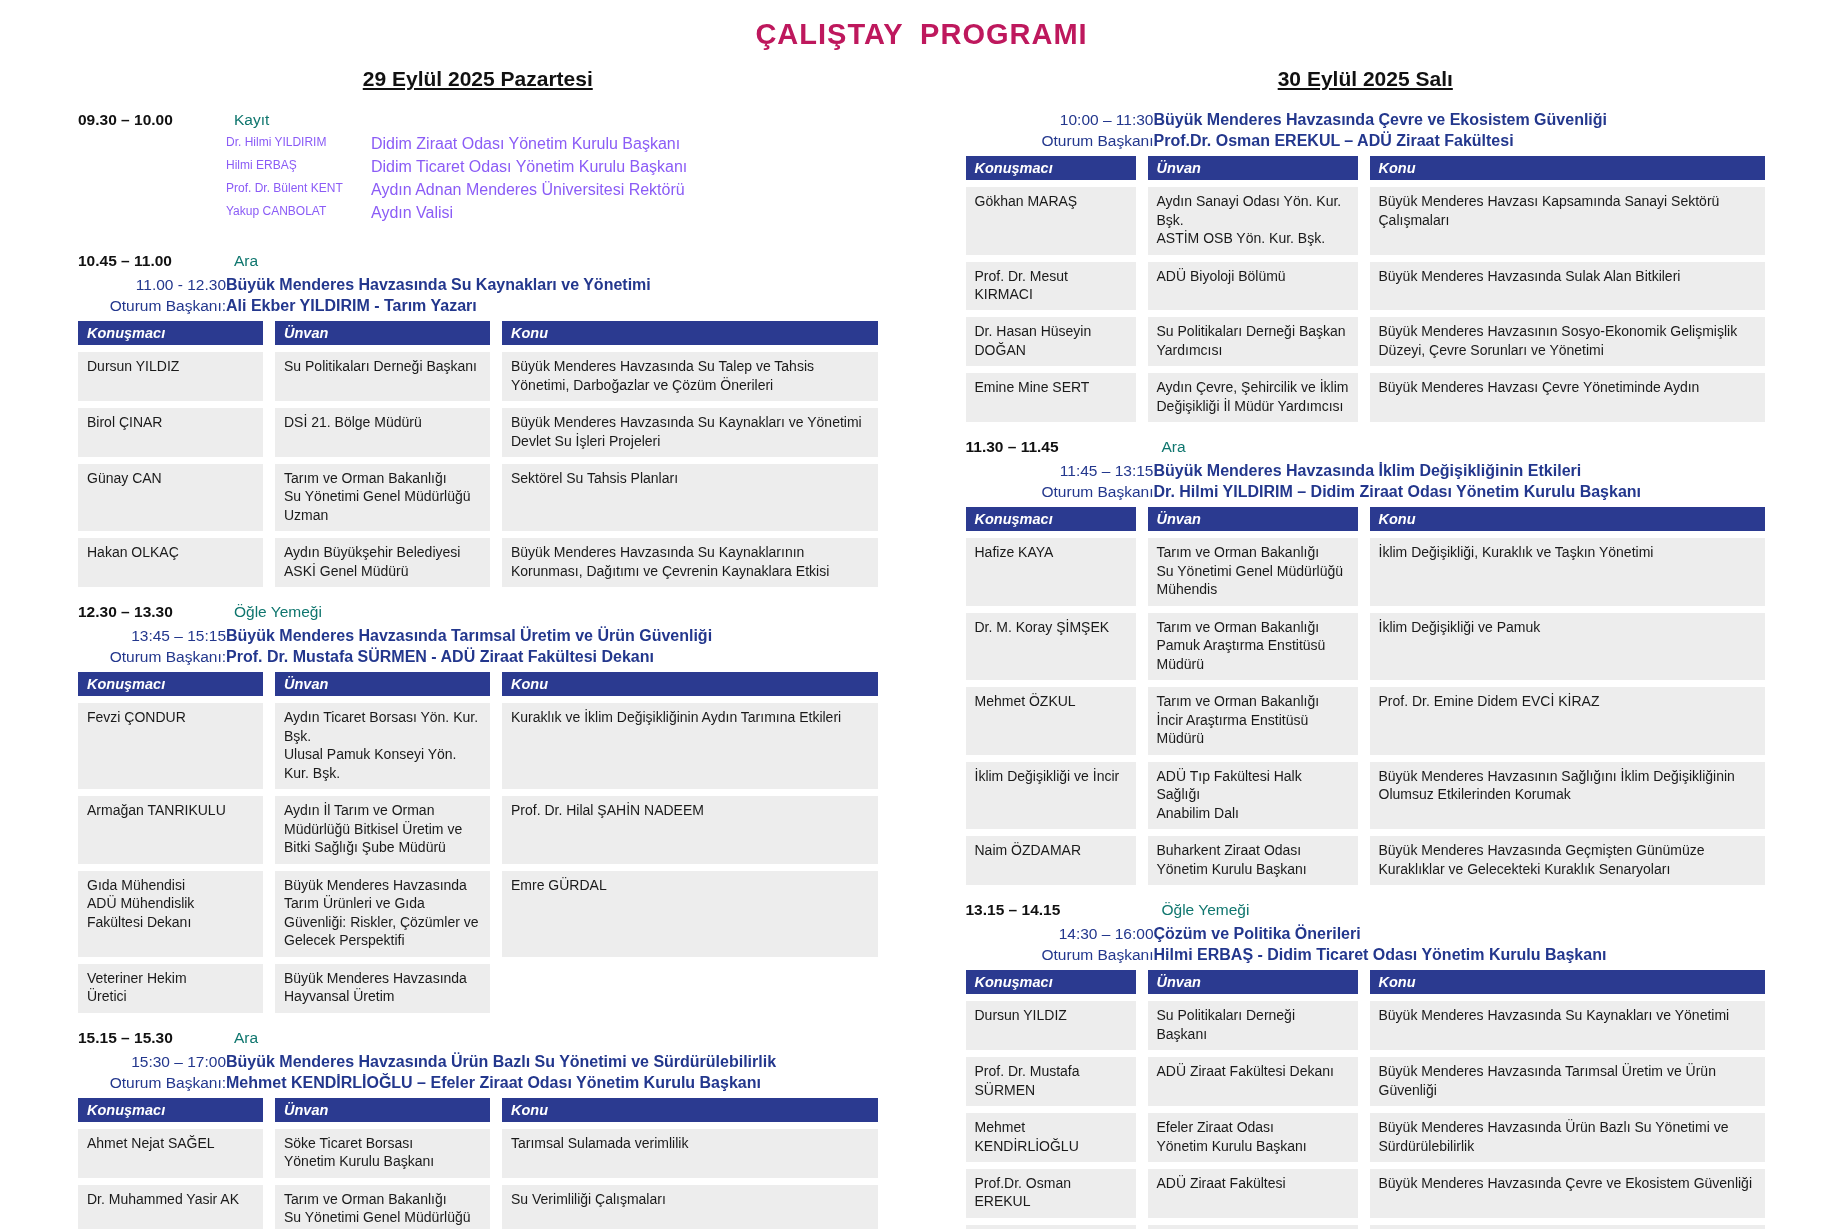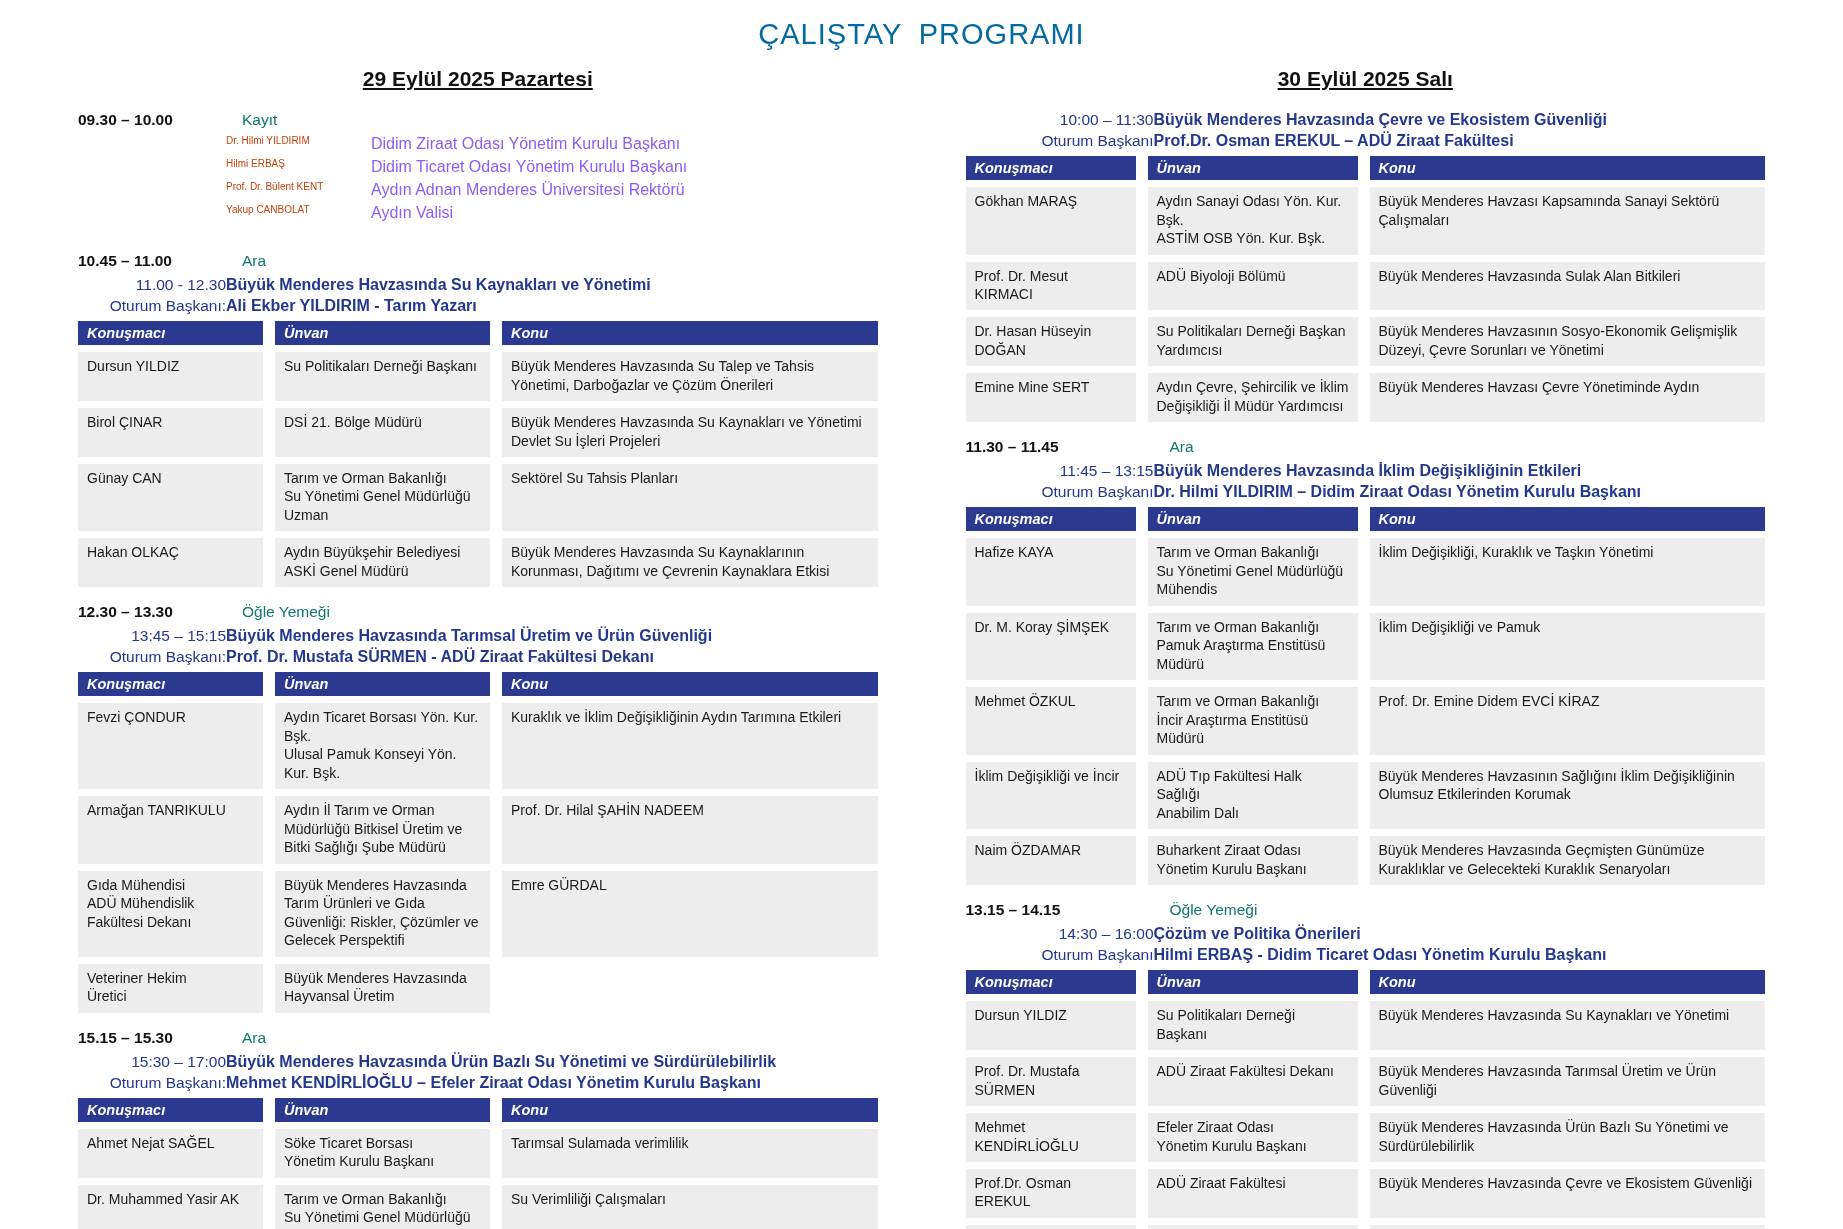--- a/index.html
+++ b/index.html
@@ -3,39 +3,39 @@
 <meta charset="utf-8">
 <style>
   html,body{margin:0;padding:0;background:#ffffff;}
   body{
     width:1843px;height:1229px;overflow:hidden;
     font-family:"Liberation Sans","DejaVu Sans",sans-serif;
     color:#1a1a1a;-webkit-font-smoothing:antialiased;
   }
   .page{padding:14px 78px 0 78px;}
   .main-title{
-    text-align:center;color:#0369a1;font-size:29px;font-weight:normal;
+    text-align:center;color:#be185d;font-size:29px;font-weight:bold;
     letter-spacing:1px;margin:4px 0 16px 0;word-spacing:8px;
   }
   .columns{display:grid;grid-template-columns:1fr 1fr;column-gap:88px;align-items:start;}
   .day-title{
     text-align:center;font-size:21px;font-weight:bold;color:#111;
     margin:0 0 20px 0;
     text-decoration:underline;
   }
   .day{--timecol:148px;--c1:185px;--c2:215px;font-size:15px;}
   .day.right{--timecol:188px;--c1:170px;--c2:210px;}
 
-  .event{display:grid;grid-template-columns:var(--timecol) 1fr;column-gap:16px;margin:2px 0 6px 0;}
+  .event{display:grid;grid-template-columns:var(--timecol) 1fr;column-gap:8px;margin:2px 0 6px 0;}
   .event .time{font-weight:bold;font-size:15.5px;color:#111;}
   .event .label{font-weight:normal;font-size:15.5px;color:#0f766e;}
 
   .speakers{margin:0 0 30px 0;}
   .speaker{display:grid;grid-template-columns:var(--timecol) 145px 1fr;column-gap:0;margin:1px 0 5px 0;}
-  .speaker .sname{font-size:10px;color:#c2410c;}
+  .speaker .sname{font-size:12px;color:#8b5cf6;}
   .speaker .stitle{font-size:16px;color:#8b5cf6;}
 
   .session-head{display:grid;grid-template-columns:var(--timecol) 1fr;row-gap:3px;margin:4px 0 6px 0;}
   .session-head .time,.session-head .chair-label{font-weight:normal;font-size:15.5px;color:#23378d;text-align:right;}
   .session-head .title,.session-head .chair{font-weight:bold;font-size:16px;color:#23378d;}
 
   .stable{display:grid;grid-template-columns:var(--c1) var(--c2) 1fr;gap:7px 12px;margin:2px 0 16px 0;}
   .hcell{
     background:#2b3a90;color:#ffffff;font-weight:bold;font-size:14.5px;
     padding:3px 9px;line-height:1.25;font-style:italic;

